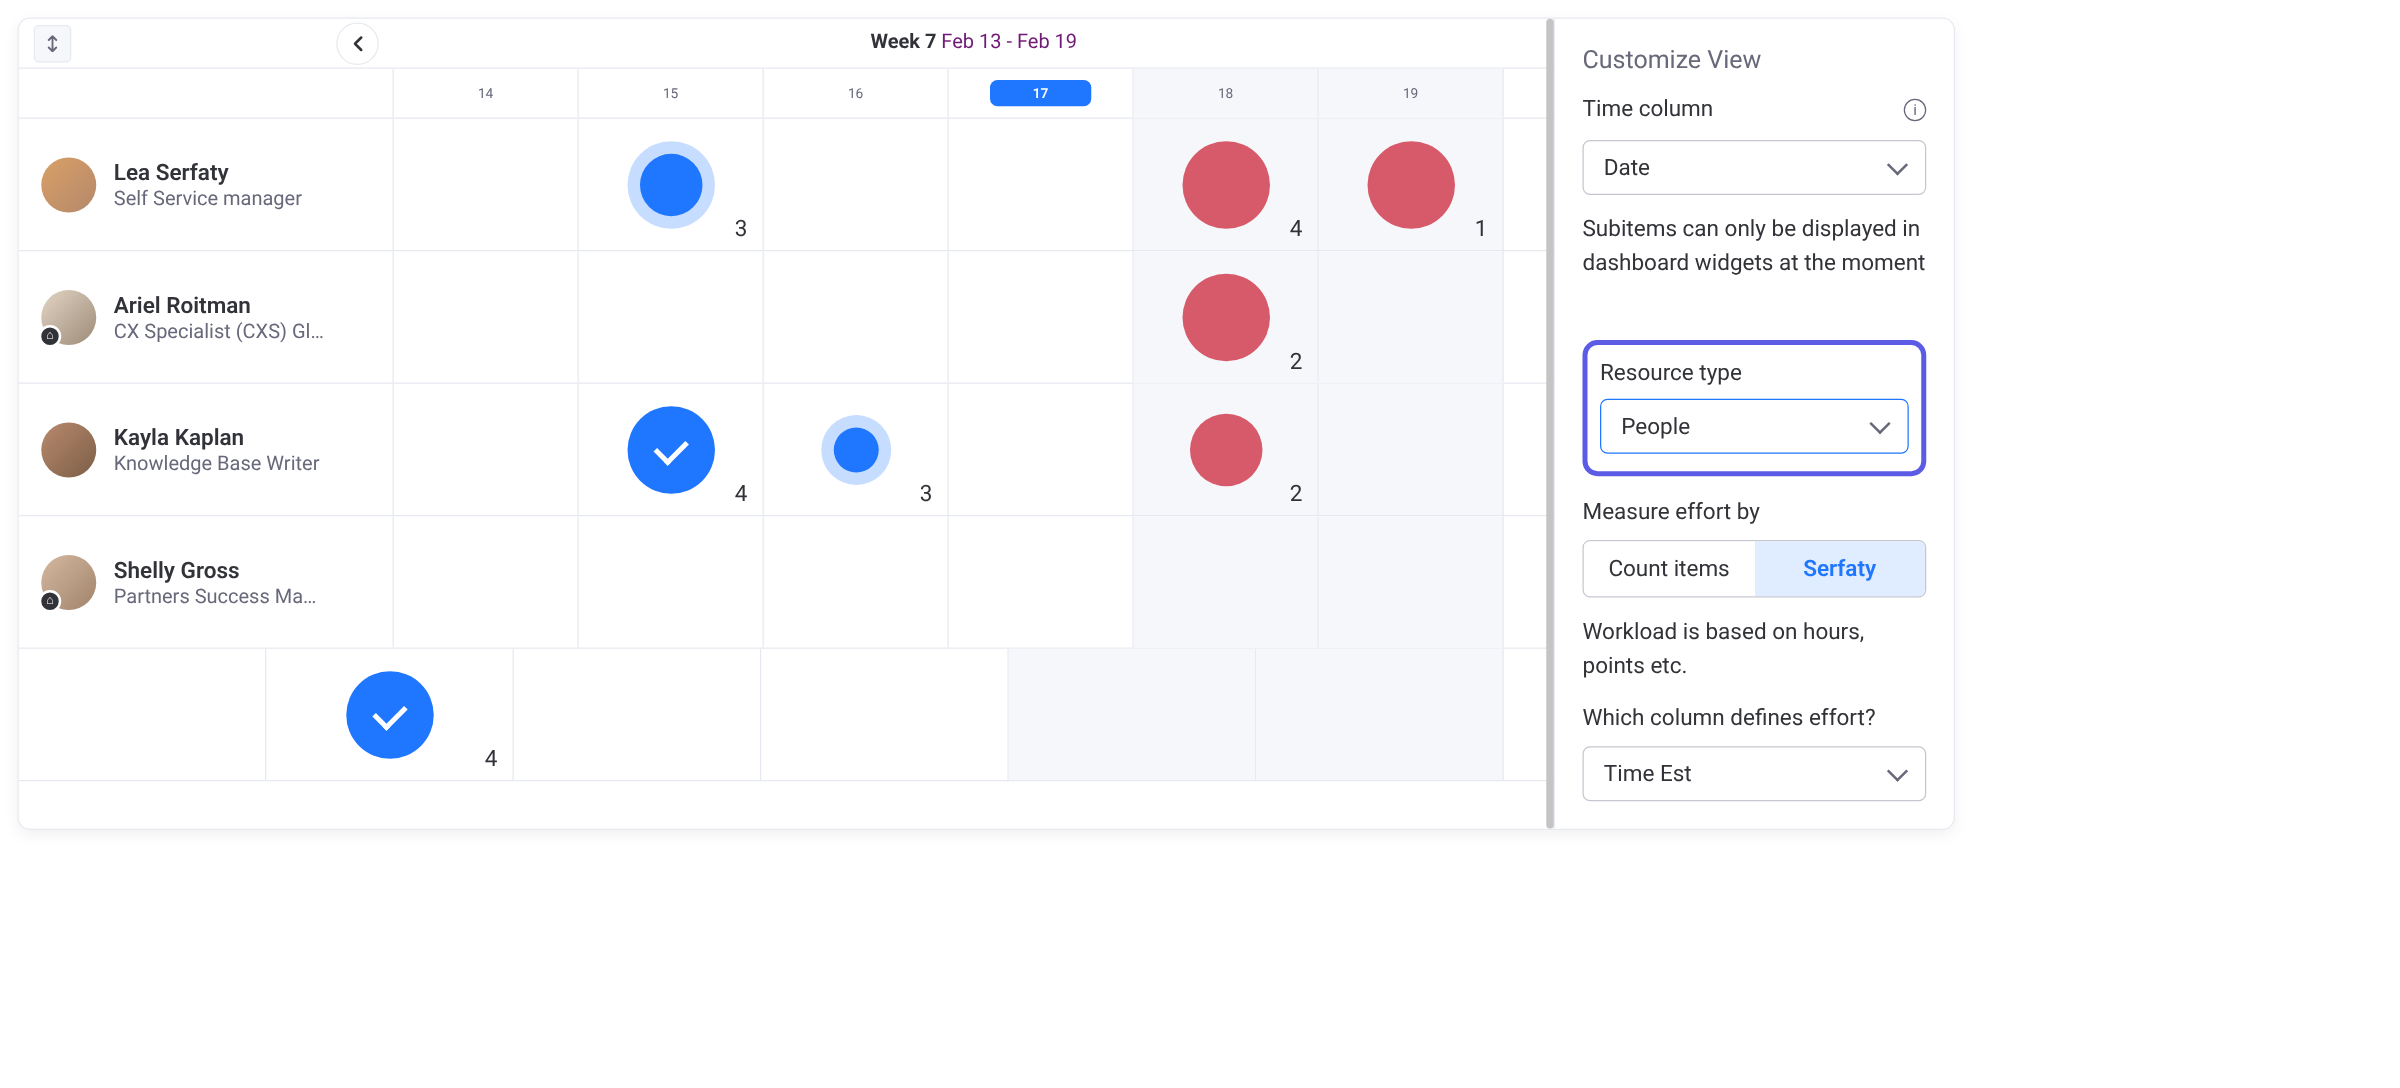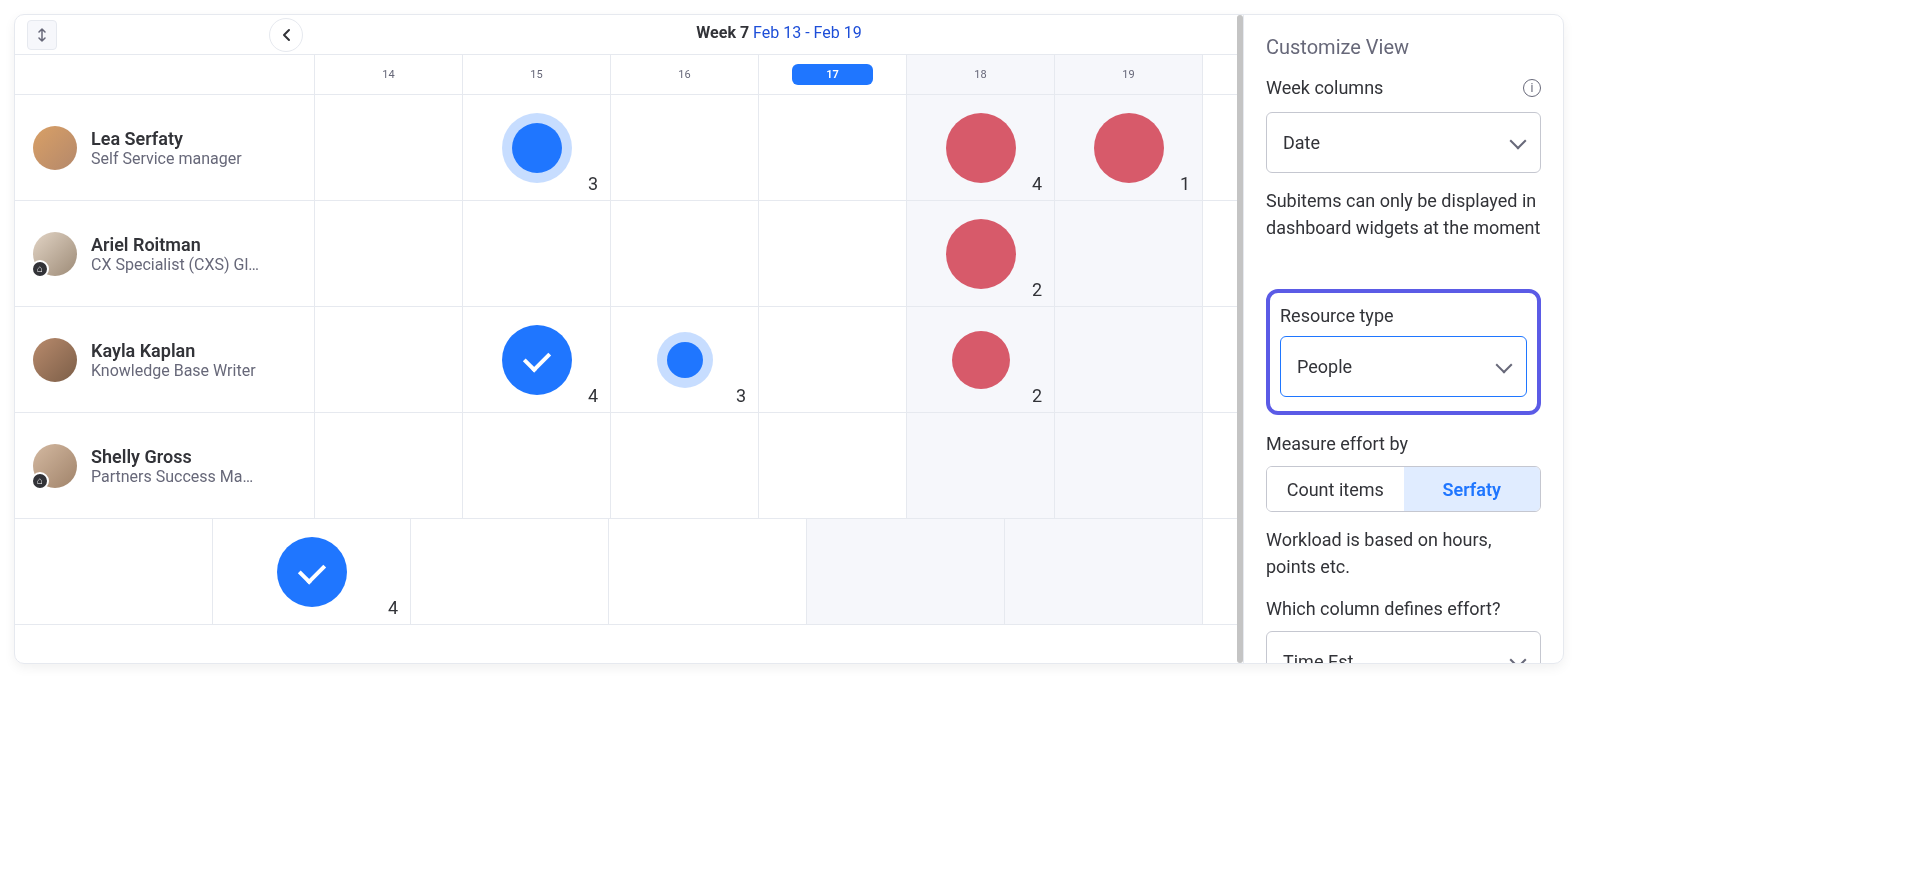--- a/index.html
+++ b/index.html
@@ -7,21 +7,21 @@
 .app { display: flex; width: 1550px; height: 650px; border: 1px solid #e6e9ef; border-radius: 10px; overflow: hidden; margin: 14px; box-shadow: 0 4px 12px rgba(0,0,0,0.06); position: relative; }
 .main { flex: 1; display: flex; flex-direction: column; min-width: 0; }
 .sidebar { width: 320px; border-left: 1px solid #e6e9ef; padding: 20px 22px; overflow-y: auto; }
 .sidebar-scroll-indicator { position: absolute; right: 320px; top: 0; bottom: 0; width: 6px; background: #c4c4c4; border-radius: 3px; }
 
 
 .header { display: flex; border-bottom: 1px solid #e6e9ef; height: 40px; }
 .header-left { width: 300px; display: flex; align-items: center; justify-content: space-between; padding: 0 12px; }
 .header-week { flex: 1; text-align: center; font-size: 16px; padding-top: 8px; }
 .header-week strong { font-weight: 700; margin-top: 19px; }
-.header-week span { color: #1d4ed8; }
+.header-week span { color: #701a75; }
 
 .expand-btn { width: 30px; height: 30px; border: 1px solid #e6e9ef; border-radius: 4px; background: #f6f7fb; display: flex; align-items: center; justify-content: center; cursor: pointer; }
 .back-btn { width: 34px; height: 34px; border: 1px solid #e6e9ef; border-radius: 50%; background: #fff; display: flex; align-items: center; justify-content: center; cursor: pointer; }
 
 .days-row { display: flex; height: 40px; border-bottom: 1px solid #e6e9ef; }
 .days-left-gap { width: 300px; border-right: 1px solid #e6e9ef; }
 .day-cell { flex: 1; display: flex; align-items: center; justify-content: center; font-size: 11px; color: #676879; border-right: 1px solid #e6e9ef; position: relative; }
 .day-cell.weekend { background: #f6f7fb; }
 .day-pill { background: #1f76ff; color: #fff; padding: 4px 34px; border-radius: 6px; font-weight: 600; }
 .days-right-gap { width: 40px; }
@@ -53,21 +53,21 @@
 .dot.sz36 { width:36px; height:36px; }
 .dot.sz50 { width:50px; height:50px; }
 .dot.sz58 { width:58px; height:58px; }
 .dot.sz70 { width:70px; height:70px; }
 
 
 .side-title { font-size: 20px; color: #676879; margin-bottom: 18px; }
 .side-row { display:flex; align-items:center; justify-content:space-between; margin-bottom: 14px; }
 .side-label { font-size: 18px; color: #323338; }
 .info-icon { width:18px; height:18px; border:1.5px solid #676879; border-radius:50%; display:inline-flex; align-items:center; justify-content:center; font-size:12px; color:#676879; }
-.select { border:1px solid #c5c7d0; border-radius:6px; height:61px; padding:0 16px; display:flex; align-items:center; justify-content:space-between; font-size:18px; cursor:pointer; background:#fff; }
+.select { border:1px solid #c5c7d0; border-radius:6px; height:44px; padding:0 16px; display:flex; align-items:center; justify-content:space-between; font-size:18px; cursor:pointer; background:#fff; }
 .select.highlight { border-color:#1f76ff; }
 .chev { width:12px; height:12px; border-right:2px solid #676879; border-bottom:2px solid #676879; transform:rotate(45deg); margin-top:-4px; }
 .note { font-size: 18px; color:#323338; line-height:1.5; margin: 14px 0 18px; }
 .highlight-box { border:4px solid #5b5be6; border-radius:12px; padding:12px 10px 14px; margin-bottom:18px;margin-top:48px; }
 .highlight-box .side-label { margin-bottom:10px; }
 .toggle { display:flex; border-radius:6px; overflow:hidden; border:1px solid #c5c7d0; height:46px; margin-bottom:4px; }
 .toggle-opt { flex:1; display:flex; align-items:center; justify-content:center; font-size:18px; cursor:pointer; background:#fff; }
 .toggle-opt.active { background:#e0ecff; color:#1f76ff; font-weight:600; }
 </style>
 </head>
@@ -215,21 +215,21 @@
             <div class="cell weekend"></div>
           </div>
           <div class="row-right-gap"></div>
         </div>
       </div>
   </div>
   <div class="sidebar-scroll-indicator"></div>
   <div class="sidebar">
     <div class="side-title">Customize View</div>
     <div class="side-row">
-      <div class="side-label">Week columns</div>
+      <div class="side-label">Time column</div>
       <span class="info-icon">i</span>
     </div>
     <div class="select">
       <span>Date</span>
       <span class="chev"></span>
     </div>
     <div class="note">Subitems can only be displayed in dashboard widgets at the moment</div>
     <div class="highlight-box">
       <div class="side-label">Resource type</div>
       <div class="select highlight">

